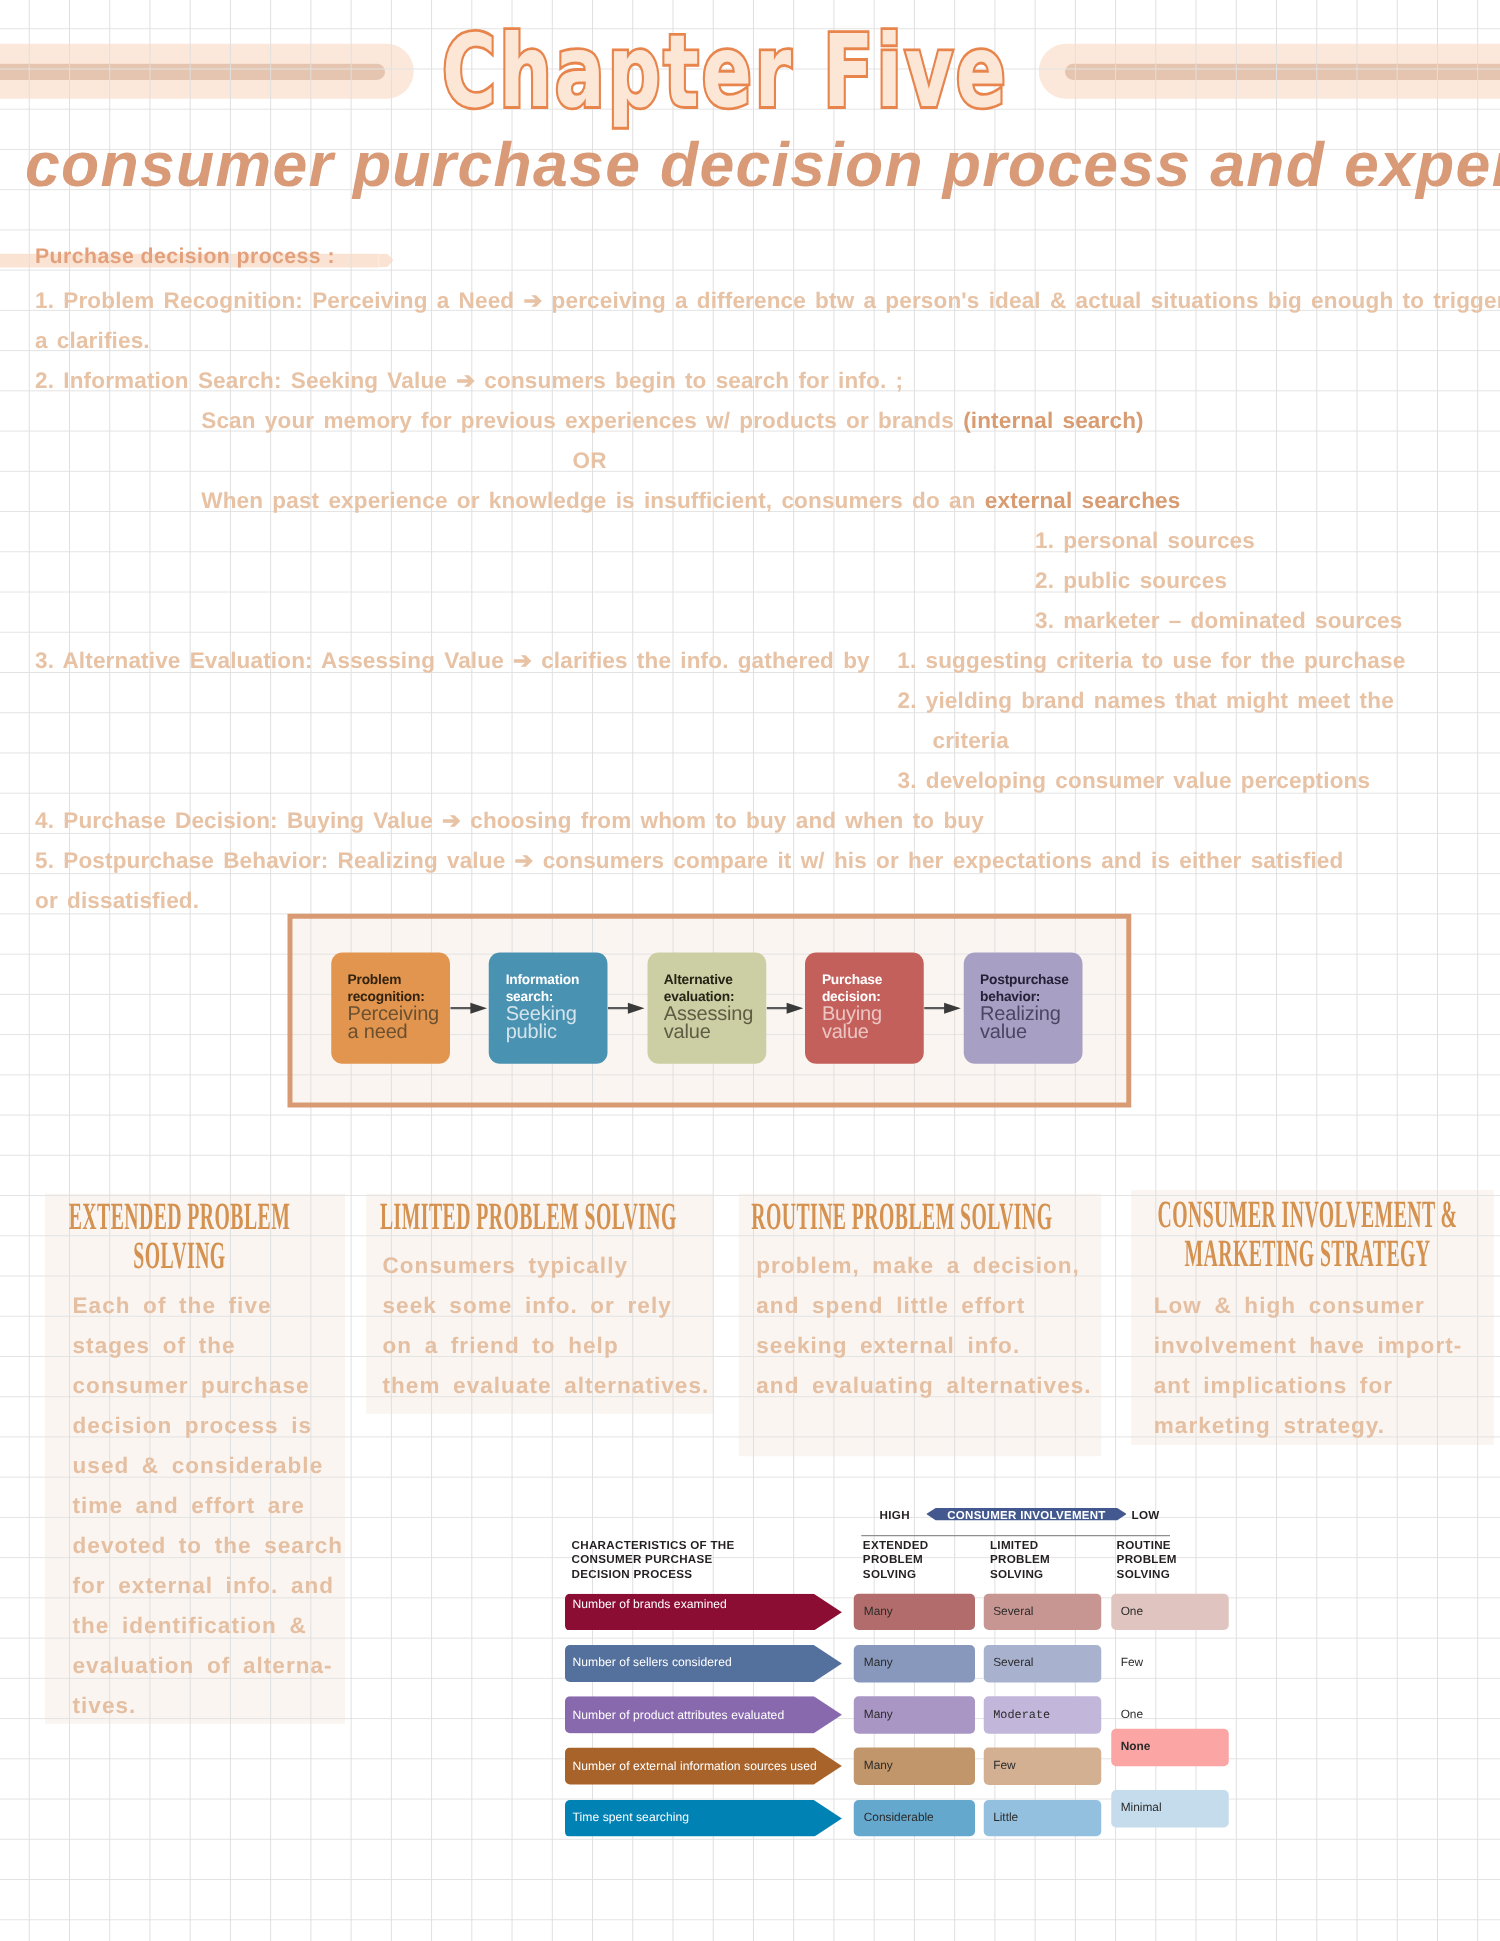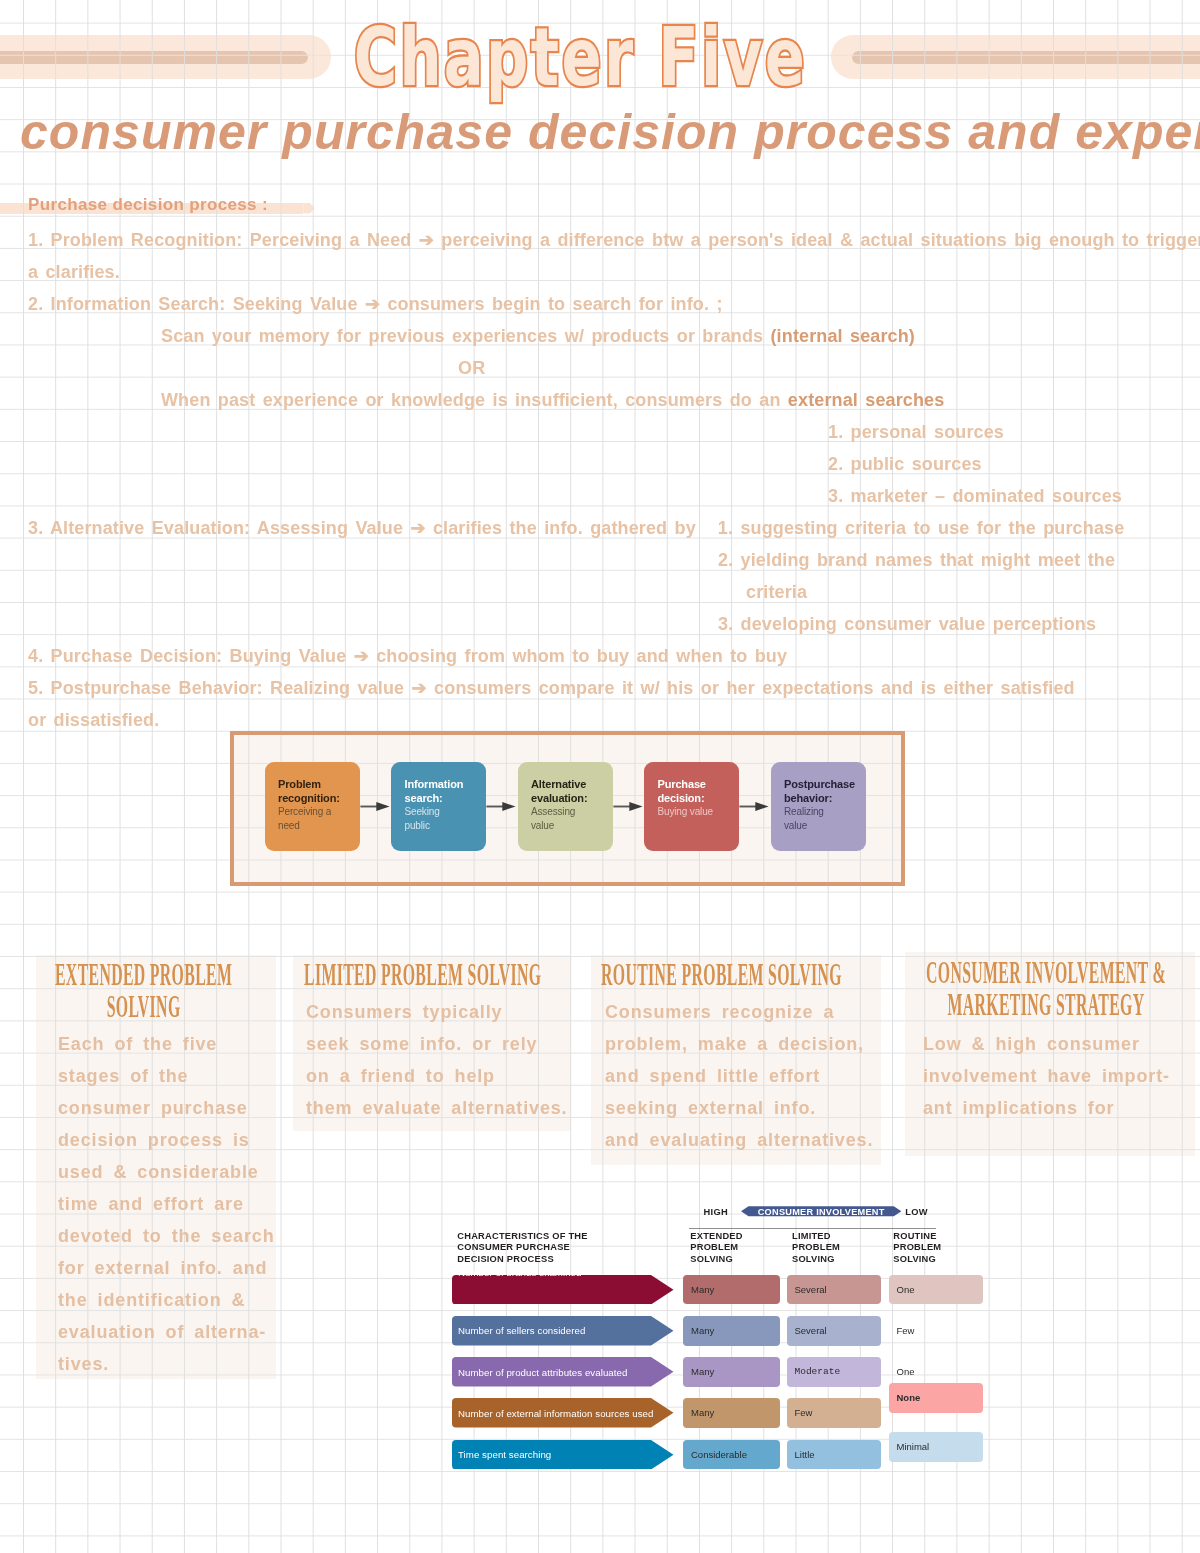--- a/index.html
+++ b/index.html
@@ -34,21 +34,21 @@
      word-spacing:2.2px;white-space:nowrap;font-weight:bold;
      font-family:"Liberation Sans",sans-serif;line-height:20px;}
   .note-line b{color:#D89C72;font-weight:bold;}
   
   #diagram-bg{z-index:1;position:absolute;left:234px;top:735px;width:667px;height:147px;background:#FAF5F0;}
   #diagram-frame{z-index:8;position:absolute;left:230px;top:731px;width:675px;height:155px;
      box-sizing:border-box;border:4px solid #D89A73;}
   .pstep{z-index:10;position:absolute;top:762px;width:95px;height:89px;border-radius:9px;
      box-sizing:border-box;padding:16px 0 0 13.5px;overflow:hidden;}
   .pstep .t{font-size:11px;font-weight:bold;line-height:13.6px;letter-spacing:-0.15px;width:78px;}
-  .pstep .s{font-size:10px;line-height:13.6px;letter-spacing:-0.15px;width:56px;}
+  .pstep .s{font-size:16px;line-height:13.6px;letter-spacing:-0.15px;width:56px;}
   .parrow{z-index:10;position:absolute;top:801.2px;}
   
   .card{position:absolute;background:#FAF5F0;z-index:1;}
   .card-h{z-index:10;position:absolute;font-family:"Liberation Serif",serif;
      font-weight:bold;font-size:15.8px;color:#D4914F;letter-spacing:0.35px;line-height:15.6px;
      transform:scaleY(1.95);transform-origin:left top;}
   .card-b{z-index:10;position:absolute;font-family:"Liberation Sans",sans-serif;font-weight:bold;
      font-size:18px;color:#E5BFA2;letter-spacing:0.85px;word-spacing:4.2px;line-height:32px;}
   
   #chart{z-index:10;position:absolute;left:440px;top:1195px;width:560px;height:300px;
@@ -157,34 +157,34 @@
 <div class="card-b" style="left:306px;top:996px;width:262px">
     <span class="bline">Consumers typically</span>
     <span class="bline">seek some info. or rely</span>
     <span class="bline">on a friend to help</span>
     <span class="bline">them evaluate alternatives.</span>
   </div>
 <div class="card-h" style="left:601px;top:960px;width:278px;text-align:left">
     <span class="hline">ROUTINE PROBLEM SOLVING</span>
   </div>
 <div class="card-b" style="left:605px;top:996px;width:280px">
-    <span class="bline">Consumers recognize a</span>
     <span class="bline">problem, make a decision,</span>
     <span class="bline">and spend little effort</span>
     <span class="bline">seeking external info.</span>
     <span class="bline">and evaluating alternatives.</span>
   </div>
 <div class="card-h" style="left:912px;top:958px;width:268px;text-align:center">
     <span class="hline">CONSUMER INVOLVEMENT &amp;</span>
     <span class="hline">MARKETING STRATEGY</span>
   </div>
 <div class="card-b" style="left:923px;top:1028px;width:248px">
     <span class="bline">Low &amp; high consumer</span>
     <span class="bline">involvement have import-</span>
     <span class="bline">ant implications for</span>
+    <span class="bline">marketing strategy.</span>
   </div>
 <div id="chart">
 <div class="hilo" style="left:263.6px;top:11.5px">HIGH</div>
 <svg style="position:absolute;left:301px;top:11.2px;width:160.3px;height:10.5px" viewBox="0 0 160.3 10.5">
       <path d="M0 5.25 L7.5 0.3 H152.8 L160.3 5.25 L152.8 10.2 H7.5 Z" fill="#43588E"></path>
     </svg>
 <div style="position:absolute;left:301px;top:11.8px;width:160.3px;text-align:center;font-size:9.2px;font-weight:bold;color:#fff;letter-spacing:0.25px">CONSUMER INVOLVEMENT</div>
 <div class="hilo" style="left:465.2px;top:11.5px">LOW</div>
 <div class="rule" style="left:248.7px;top:32.7px;width:247.3px"></div>
 <div class="hdr" style="left:17.3px;top:35.8px;width:200px">
@@ -203,21 +203,21 @@
       <span class="hline">SOLVING</span>
     </div>
 <div class="hdr" style="left:453.3px;top:35.8px;width:90px">
       <span class="hline">ROUTINE</span>
       <span class="hline">PROBLEM</span>
       <span class="hline">SOLVING</span>
     </div>
 <svg style="position:absolute;left:11.7px;top:79.8px;width:222px;height:29.5px" viewBox="0 0 222 29.5">
       <path d="M4 0 H199 L221.5 14.75 L199 29.5 H4 A4 4 0 0 1 0 25.5 V4 A4 4 0 0 1 4 0 Z" fill="#8C0D33"></path>
     </svg>
-<div class="rowlabel" style="left:18px;top:72px">Number of brands examined</div>
+<div class="rowlabel" style="left:18px;top:83px">Number of brands examined</div>
 <div class="cell" style="left: 243px; top: 79.8px; width: 96.6px; background: rgb(178, 108, 107);">
       <span>Many</span>
     </div>
 <div class="cell" style="left: 346.5px; top: 79.8px; width: 94.3px; background: rgb(199, 150, 146);">
       <span>Several</span>
     </div>
 <div class="cell" style="left: 448.5px; top: 79.8px; width: 94.5px; background: rgb(224, 196, 192);">
       <span>One</span>
     </div>
 <svg style="position:absolute;left:11.7px;top:121px;width:222px;height:29.5px" viewBox="0 0 222 29.5">

